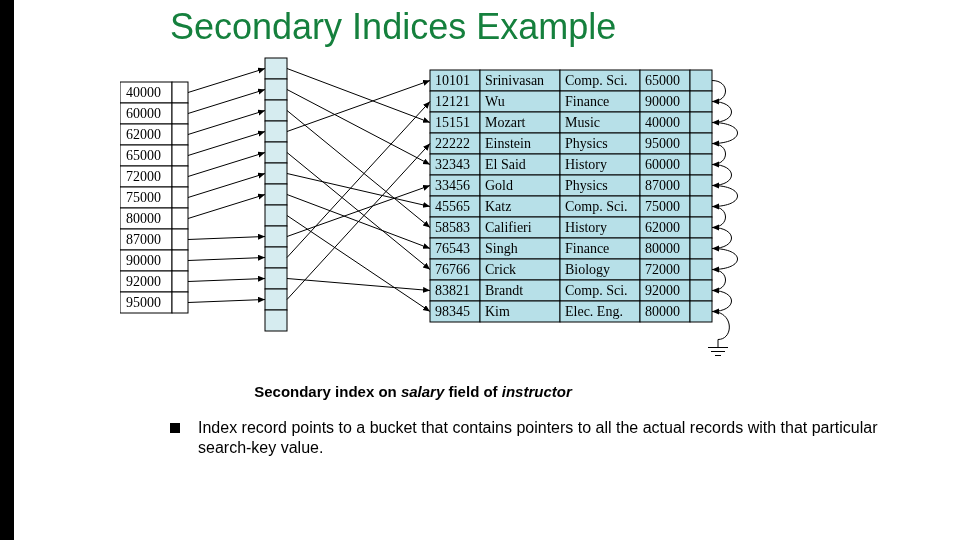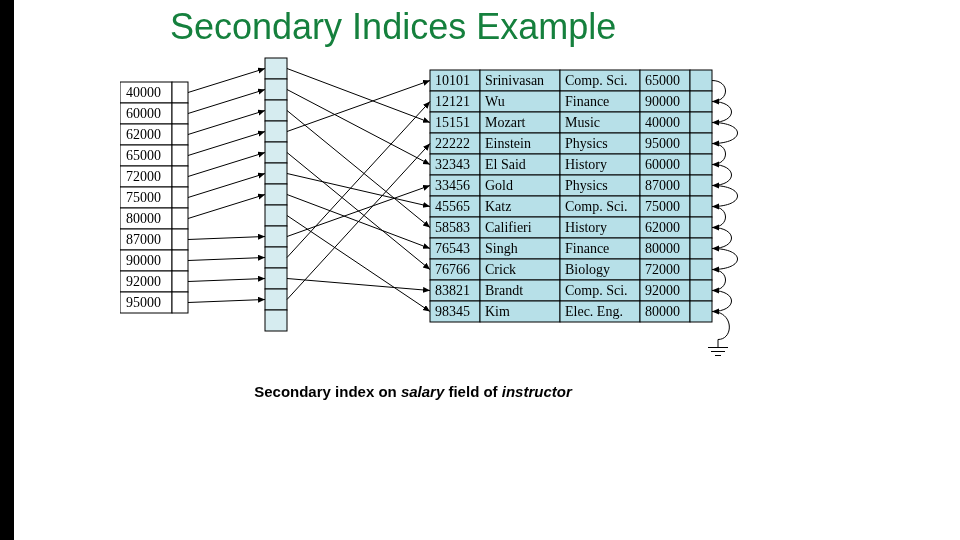--- a/index.html
+++ b/index.html
@@ -230,14 +230,18 @@
 </svg>
 
 <div class="caption">
   <span>Secondary index on </span>
   <i>salary</i>
   <span> field of </span>
   <i>instructor</i>
 </div>
 
 <div class="bullets">
+  <div class="row">
+        <div class="sq"></div>
+        <div class="txt">Index record points to a bucket that contains pointers to all the actual records with that particular search-key value.</div>
+      </div>
 </div>
 </div>
 
 </body></html>

